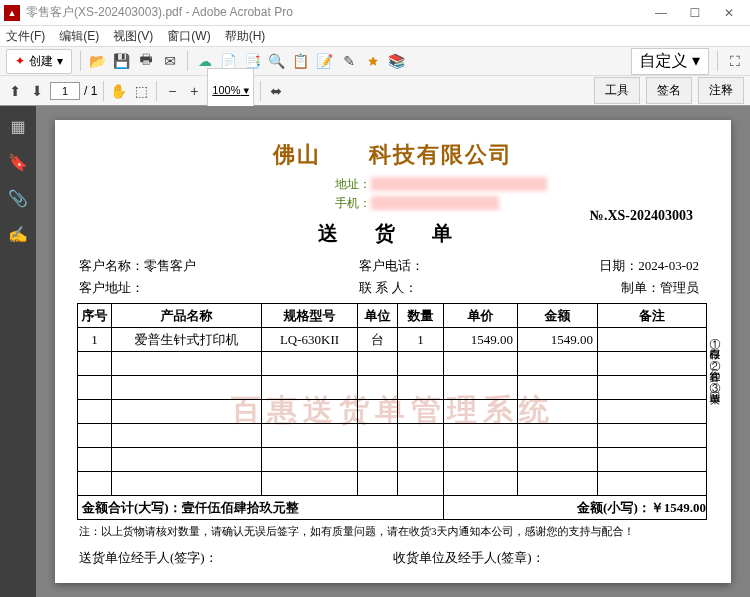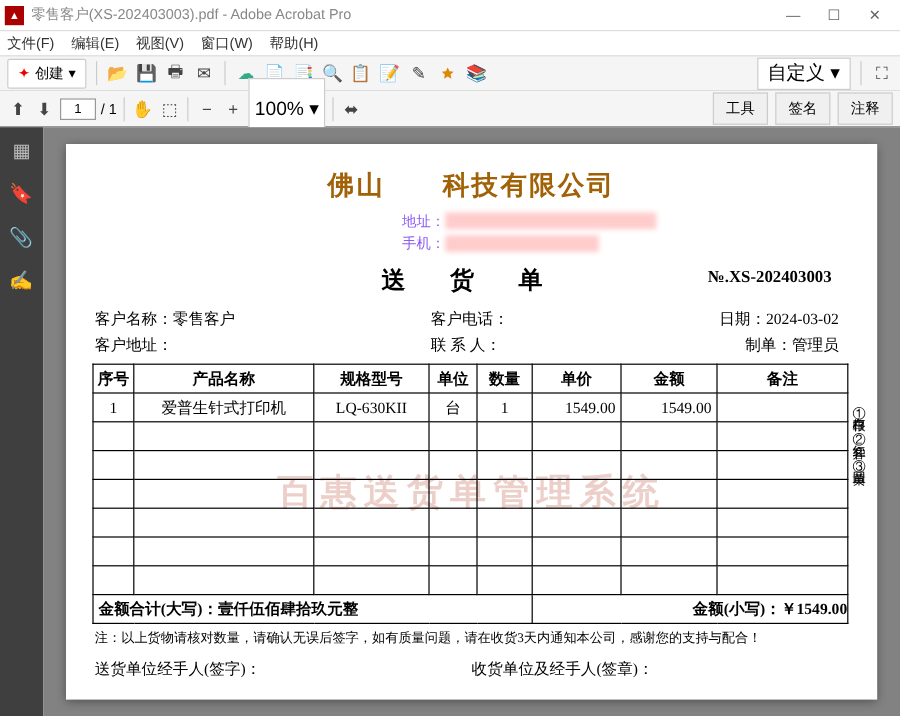--- a/index.html
+++ b/index.html
@@ -15,36 +15,36 @@
     
     .toolbar1 { height: 30px; display: flex; align-items: center; padding: 0 6px; gap: 6px; border-top: 1px solid #ddd; border-bottom: 1px solid #ddd; background: #f5f5f5; }
     .create-btn { display: flex; align-items: center; gap: 4px; padding: 3px 8px; background: #fff; border: 1px solid #ccc; border-radius: 2px; }
     .tb-icon { width: 18px; height: 18px; display: inline-flex; align-items: center; justify-content: center; font-size: 14px; color: #444; }
     .tb-sep { width: 1px; height: 20px; background: #ccc; margin: 0 2px; }
     .spacer { flex: 1; }
     .custom-select { padding: 2px 8px; border: 1px solid #ccc; background: #fff; font-size: 16px; }
     
     .toolbar2 { height: 30px; display: flex; align-items: center; padding: 0 6px; gap: 4px; border-bottom: 1px solid #999; background: #f5f5f5; }
     .page-input { width: 30px; height: 18px; border: 1px solid #999; text-align: center; font-size: 11px; background: #fff; }
-    .zoom-sel { padding: 15px 4px; border: 1px solid #ccc; background: #fff; font-size: 16px; }
+    .zoom-sel { padding: 15px 4px; border: 1px solid #ccc; background: #fff; font-size: 11px; text-decoration: underline; }
     .sidebtn { padding: 4px 10px; background: #f0f0f0; border: 1px solid #ccc; font-size: 12px; margin-left: 2px; }
     
     .workspace { display: flex; height: 491px; }
     .sidebar { width: 36px; background: #3f3f3f; display: flex; flex-direction: column; align-items: center; padding-top: 10px; gap: 16px; }
     .side-icon { width: 20px; height: 20px; color: #bbb; display: flex; align-items: center; justify-content: center; font-size: 16px; }
     
     .canvas { flex: 1; background: #828282; display: flex; justify-content: center; padding: 14px 10px; overflow: auto; }
     .page { width: 676px; background: #fff; box-shadow: 0 2px 8px rgba(0,0,0,0.4); padding: 20px 14px 14px 14px; position: relative; }
     
     .doc-title { text-align: center; color: #a16207; font-size: 22px; font-family: SimSun; font-weight: bold; letter-spacing: 2px; margin-bottom: 6px; }
-    .doc-addr { text-align: center; color: #8b5cf6; font-size: 12px; margin-bottom: 2px; }
+    .doc-addr { text-align: center; color: #4d7c0f; font-size: 12px; margin-bottom: 2px; }
     .doc-addr .blur { filter: blur(2px); background: #fcc; padding: 0 40px; }
     
     .delivery-title { text-align: center; font-size: 20px; font-family: SimSun; letter-spacing: 16px; font-weight: bold; margin: 8px 0; }
-    .order-no { position: absolute; right: 38px; top: 88px; font-size: 14px; font-weight: bold; font-family: SimSun; margin-top: 16px; }
+    .order-no { position: absolute; right: 38px; top: 88px; font-size: 14px; font-weight: bold; font-family: SimSun; }
     
     .info-row { display: flex; font-size: 13px; font-family: SimSun; padding: 2px 18px 2px 10px; }
     .info-row .c1 { width: 280px; }
     .info-row .c2 { width: 200px; }
     .info-row .c3 { flex: 1; text-align: right; }
     
     .tbl-wrap { margin: 4px 10px 0 8px; position: relative; }
     table { border-collapse: collapse; width: 100%; font-family: SimSun; font-size: 13px; }
     th, td { border: 1px solid #000; height: 24px; text-align: center; }
     .col-seq { width: 34px; }

